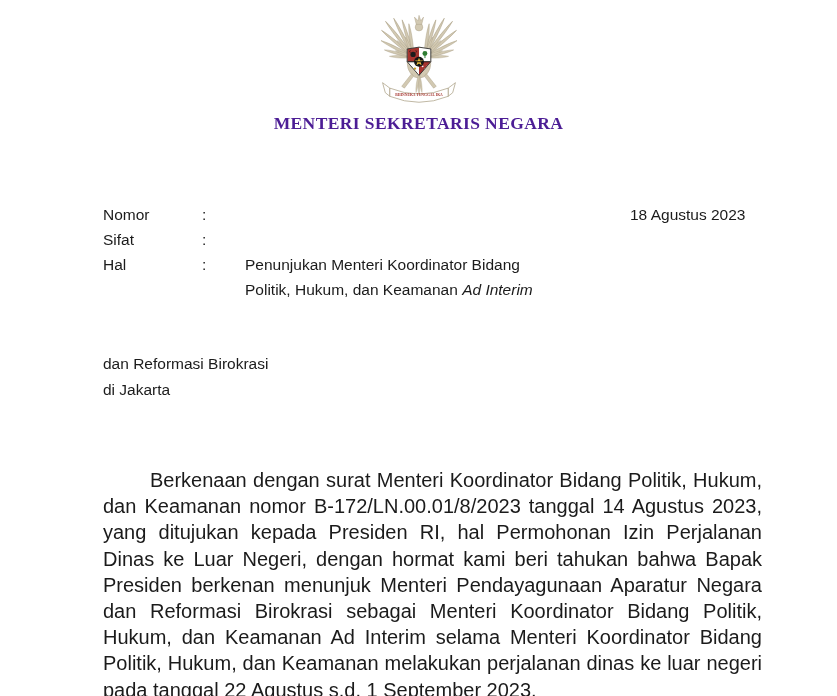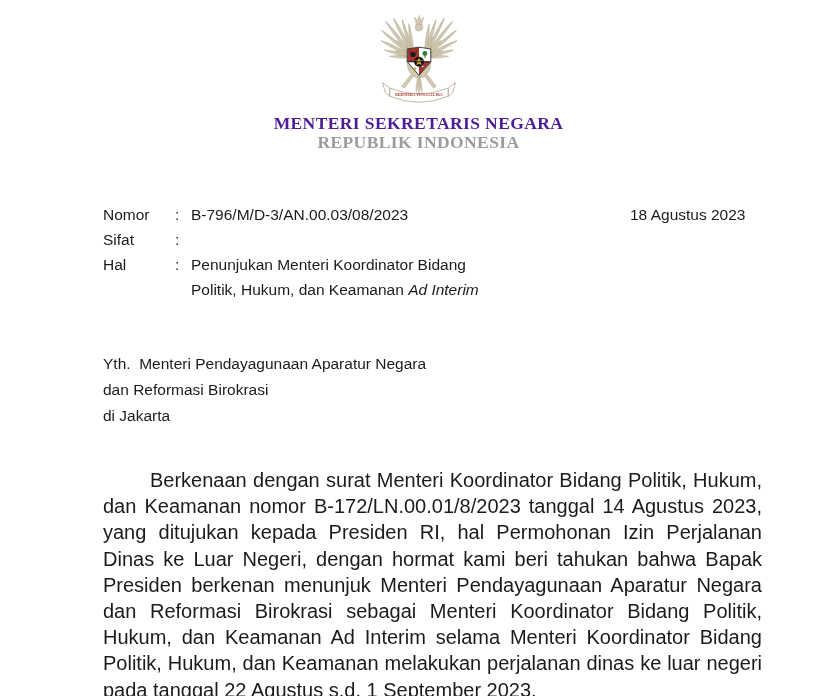--- a/index.html
+++ b/index.html
@@ -39,21 +39,21 @@
     line-height: 19px;
   }
   
   .meta-section {
     position: absolute;
     left: 103px;
     top: 202px;
     font-size: 15.5px;
     line-height: 25px;
   }
-  .meta-row { display: flex; }
+  .meta-row { display: flex; gap: 27px; }
   .meta-label { width: 72px; }
   .meta-colon { width: 16px; }
   .meta-value { white-space: nowrap; }
   .italic { font-style: italic; }
   .letter-date {
     position: absolute;
     left: 630px;
     top: 202px;
     font-size: 15.5px;
     line-height: 25px;
@@ -167,46 +167,43 @@
 
         <g fill="#ffffff" stroke="#a89d82" stroke-width="0.8">
           <path d="M18,88 L10,82 L13,93 L18,97 Z"></path>
           <path d="M82,88 L90,82 L87,93 L82,97 Z"></path>
           <path d="M18,88 Q50,101 82,88 L82,97 Q50,110 18,97 Z"></path>
         </g>
         <text x="50" y="96.6" text-anchor="middle" font-size="4.1" font-family="Liberation Serif, serif" font-weight="bold" fill="#a63630">BHINNEKA TUNGGAL IKA</text>
       </svg>
     </div>
     <div class="ministry-line1">MENTERI SEKRETARIS NEGARA</div>
-    <div class="ministry-line2">REPUBLIK INDONESIA</div>
   </div>
 
   <div class="letter-date">18 Agustus 2023</div>
 
   <div class="meta-section">
     <div class="meta-row">
       <span class="meta-label">Nomor</span>
       <span class="meta-colon">:</span>
-      <span class="meta-value">B-796/M/D-3/AN.00.03/08/2023</span>
     </div>
     <div class="meta-row">
       <span class="meta-label">Sifat</span>
       <span class="meta-colon">:</span>
     </div>
     <div class="meta-row">
       <span class="meta-label">Hal</span>
       <span class="meta-colon">:</span>
       <span class="meta-value">
         <span>Penunjukan Menteri Koordinator Bidang</span><br>
         <span>Politik, Hukum, dan Keamanan </span><span class="italic">Ad Interim</span>
       </span>
     </div>
   </div>
 
   <div class="addressee">
-    <div class="addressee-line">Yth.  Menteri Pendayagunaan Aparatur Negara</div>
     <div class="addressee-line">dan Reformasi Birokrasi</div>
     <div class="addressee-line">di Jakarta</div>
   </div>
 
   <div class="body-paragraph">Berkenaan dengan surat Menteri Koordinator Bidang Politik, Hukum, dan Keamanan nomor B-172/LN.00.01/8/2023 tanggal 14 Agustus 2023, yang ditujukan kepada Presiden RI, hal Permohonan Izin Perjalanan Dinas ke Luar Negeri, dengan hormat kami beri tahukan bahwa Bapak Presiden berkenan menunjuk Menteri Pendayagunaan Aparatur Negara dan Reformasi Birokrasi sebagai Menteri Koordinator Bidang Politik, Hukum, dan Keamanan Ad Interim selama Menteri Koordinator Bidang Politik, Hukum, dan Keamanan melakukan perjalanan dinas ke luar negeri pada tanggal 22 Agustus s.d. 1 September 2023.</div>
 
 </div>
 
 </body></html>

